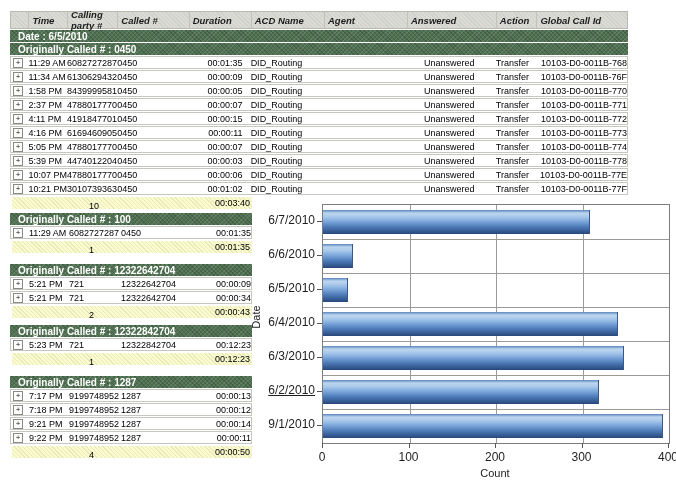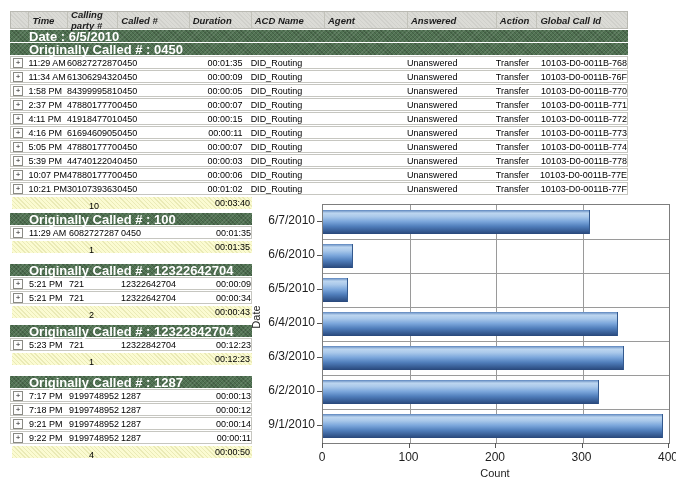--- a/index.html
+++ b/index.html
@@ -12,37 +12,37 @@
            background-color:#dbdbd6;border:1px solid #b9b9b2;
            background-image:repeating-linear-gradient(45deg,rgba(0,0,0,0.05) 0 1px,transparent 1px 3px);
            font-size:9.5px;font-style:italic;font-weight:bold;color:#1c1c1c;}
   .hdr-cell{border-left:1px solid #c2c2ba;padding-left:3px;height:100%;display:flex;align-items:center;box-sizing:border-box;}
   .hdr-cell:first-child{border-left:none;}
 
   .band{height:12px;margin-bottom:1px;display:flex;align-items:center;
         background-color:#507252;
         background-image:repeating-linear-gradient(135deg,rgba(255,255,255,0.10) 0 1px,transparent 1px 3px),
                          repeating-linear-gradient(45deg,rgba(0,0,0,0.18) 0 1px,transparent 1px 3px);
-        color:#fff;font-size:13px;font-weight:bold;padding-left:19px;box-sizing:border-box;}
+        color:#fff;font-size:10px;font-weight:bold;padding-left:8px;box-sizing:border-box;}
   .band.wide{width:618px;}
   .band.narrow{width:242px;}
 
   .drow{display:flex;align-items:center;height:11px;margin-bottom:1px;background:#fff;
         border:1px solid #c6c6c0;font-size:9px;box-sizing:content-box;}
   .drow.narrow{width:240px;}
   .drow.wide{width:616px;}
 
   .c-exp{width:18px;display:flex;align-items:center;justify-content:flex-start;padding-left:2px;box-sizing:border-box;}
   .c-time{width:40px;}
   .c-calling{width:52px;}
   .c-called{width:74px;}
   .c-dur{width:56px;text-align:right;}
   .c-acd{width:76px;margin-left:8px;}
   .c-agent{width:86px;}
-  .c-ans{width:88px;text-align:left;}
+  .c-ans{width:88px;text-align:center;}
   .c-act{width:42px;margin-left:4px;}
   .c-gid{width:94px;text-align:right;}
   .cell{overflow:hidden;white-space:nowrap;}
 
   .expand-btn{width:8px;height:8px;border:1px solid #8a8a84;background:#fdfdfd;
               font-size:8px;line-height:7px;text-align:center;color:#222;cursor:pointer;
               display:inline-block;padding:0;}
 
   .summary{position:relative;height:12px;margin:2px 0 0 2px;width:240px;
            background-color:#fbfbd2;
@@ -366,21 +366,21 @@
       <div class="ylab" style="left: 253px; top: 214px;">6/7/2010</div>
       <div class="ydash" style="left: 317px; top: 221px;"></div>
       <div class="ylab" style="left: 253px; top: 248px;">6/6/2010</div>
       <div class="ydash" style="left: 317px; top: 255px;"></div>
       <div class="ylab" style="left: 253px; top: 282px;">6/5/2010</div>
       <div class="ydash" style="left: 317px; top: 289px;"></div>
       <div class="ylab" style="left: 253px; top: 316px;">6/4/2010</div>
       <div class="ydash" style="left: 317px; top: 323px;"></div>
       <div class="ylab" style="left: 253px; top: 350px;">6/3/2010</div>
       <div class="ydash" style="left: 317px; top: 357px;"></div>
-      <div class="ylab" style="left: 253px; top: 384px;">6/2/2010</div>
+      <div class="ylab" style="left: 253px; top: 384px; text-decoration: underline;">6/2/2010</div>
       <div class="ydash" style="left: 317px; top: 391px;"></div>
       <div class="ylab" style="left: 253px; top: 418px;">9/1/2010</div>
       <div class="ydash" style="left: 317px; top: 425px;"></div>
     </div>
   <div id="xaxis">
       <div class="xtick" style="left: 322px;"></div>
       <div class="xlab" style="left: 322px;">0</div>
       <div class="xtick" style="left: 408.5px;"></div>
       <div class="xlab" style="left: 408.5px;">100</div>
       <div class="xtick" style="left: 495px;"></div>

